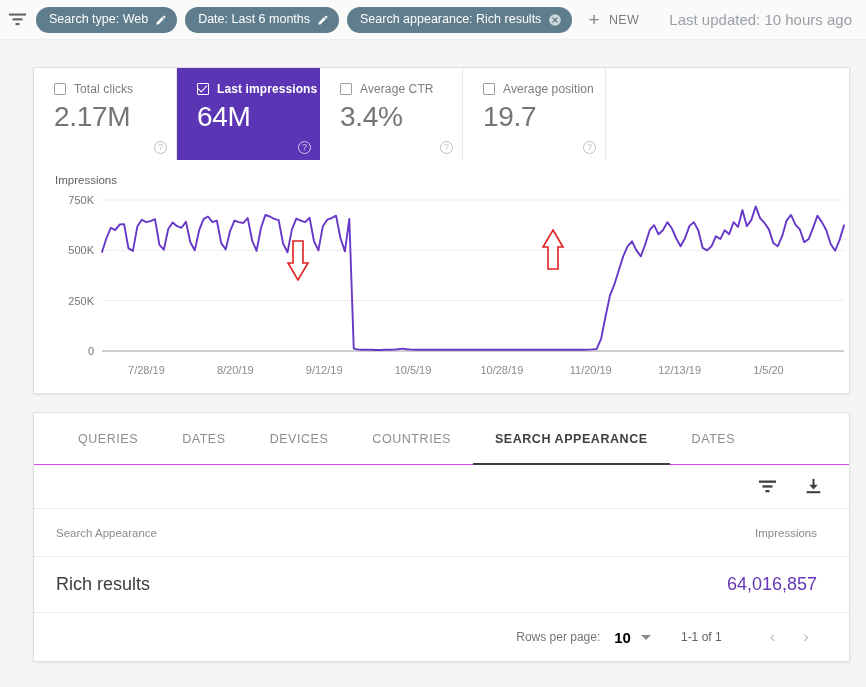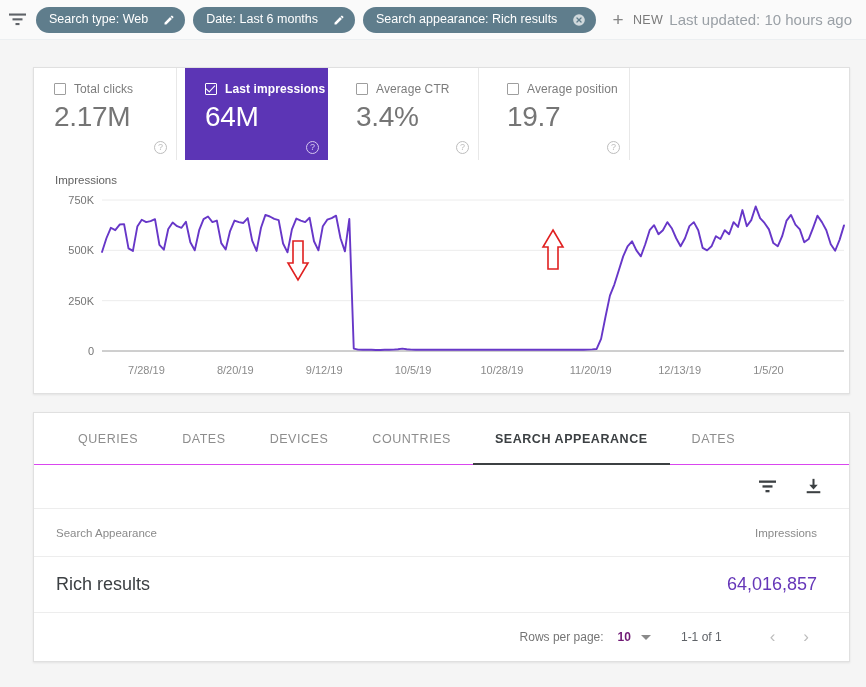--- a/index.html
+++ b/index.html
@@ -28,21 +28,20 @@
     border-radius: 13px;
     background: #5f7d8c;
     color: #ffffff;
     font-size: 12.5px;
     display: inline-flex;
     align-items: center;
     padding: 0 10px 0 13px;
     margin-right: 8px;
     white-space: nowrap;
     cursor: pointer;
-    gap: 8px;
   }
   .chip .chip-label { line-height: 1; }
   .chip .chip-act { margin-left: 7px; display: inline-flex; align-items: center; }
   .new-btn {
     display: inline-flex; align-items: center;
     color: #7a7a7a; font-size: 12.5px; letter-spacing: .4px;
     margin-left: 8px; cursor: pointer;
   }
   .plus { font-size: 19px; color: #868686; margin-right: 9px; font-weight: 300; line-height: 1; }
   .last-updated {
@@ -51,21 +50,21 @@
 
   
   .panel {
     background: #ffffff;
     border: 1px solid #e0e0e0;
     box-shadow: 0 1px 2px rgba(0,0,0,.08);
     margin: 13px 16px 0 33px;
   }
   .overview { margin-top: 27px; }
 
-  .metrics { display: flex; height: 92px; gap: 8px; }
+  .metrics { display: flex; height: 92px; }
   .metric {
     flex: 0 0 143px;
     border-right: 1px solid #e8e8e8;
     padding: 14px 0 0 20px;
     position: relative;
   }
   .metric.spacer { flex: 1 1 auto; border-right: none; }
   .metric.active { background: #5c35b5; border-right: none; }
   .metric-head { display: flex; align-items: center; gap: 8px; }
   .cbox {
@@ -130,21 +129,21 @@
   table.dt td {
     font-size: 18px; color: #3c4043; padding: 17px 0 17px 22px;
     border-bottom: 1px solid #ededed;
   }
   table.dt td.num { text-align: right; padding-right: 32px; color: #6536b8; }
   .pager {
     height: 48px; display: flex; align-items: center; justify-content: flex-end;
     padding-right: 26px; font-size: 12px; color: #757575; gap: 0;
   }
   .pager .rpp-label { margin-right: 14px; }
-  .rpp-val { color: #701a75; font-size: 12px; font-weight: bold; }
+  .rpp-val { color: #000000; font-size: 15px; font-weight: bold; }
   .caret {
     width: 0; height: 0; margin-left: 10px;
     border-left: 5px solid transparent; border-right: 5px solid transparent;
     border-top: 5px solid #8a8a8a; cursor: pointer;
   }
   .range { margin: 0 34px 0 30px; color: #5f6368; }
   .chev { color: #bdbdbd; font-size: 17px; padding: 0 14px; cursor: pointer; user-select: none; }
 </style>
 </head>
 <body>

